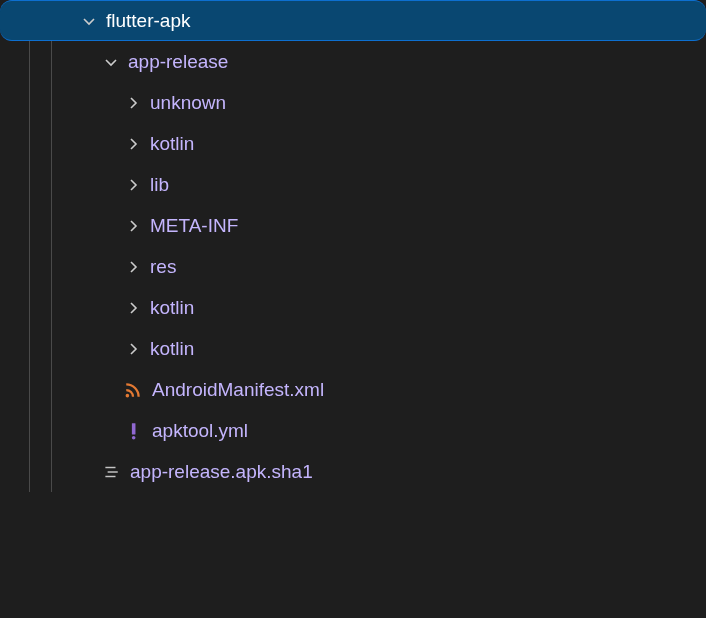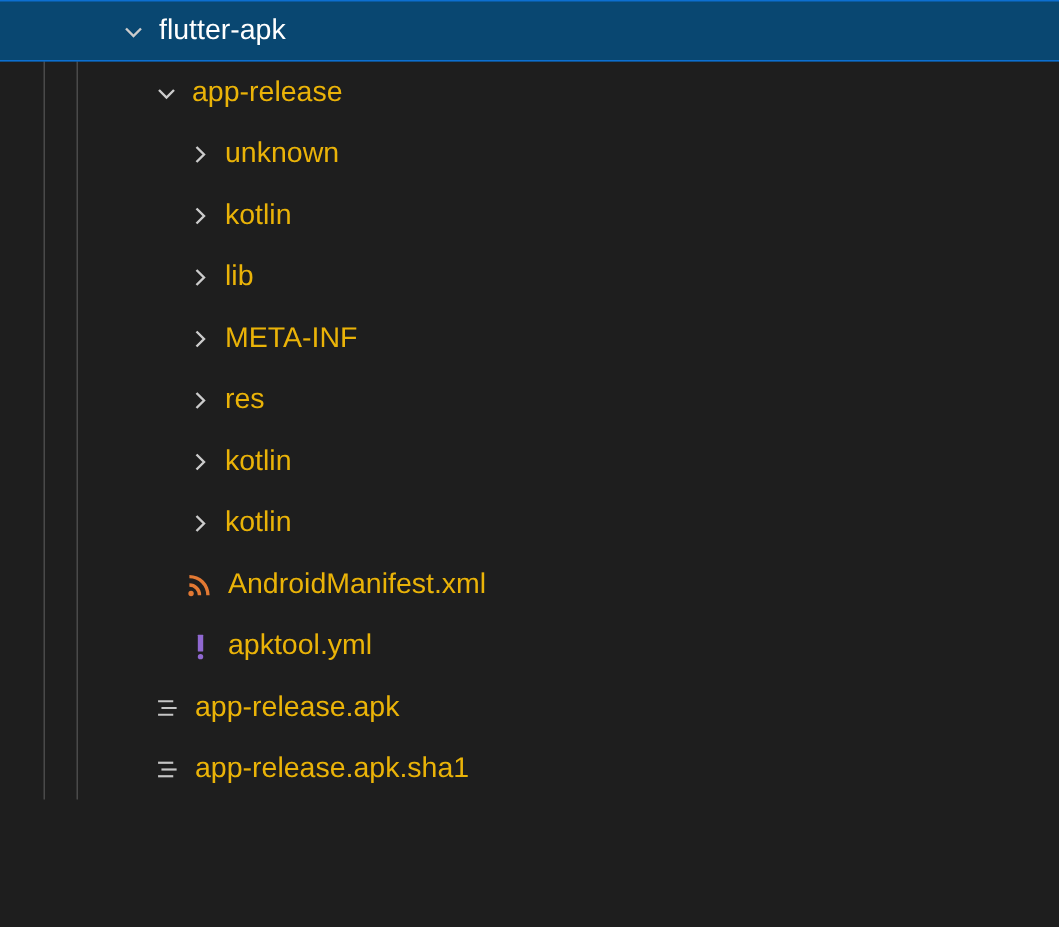--- a/index.html
+++ b/index.html
@@ -29,20 +29,21 @@
       align-items: center;
       height: 41px;
       cursor: pointer;
       white-space: nowrap;
       position: relative;
     }
     .row.selected {
       background: #094771;
       border-top: 1px solid #0d6fd0;
       border-bottom: 1px solid #0d6fd0;
+      border-radius: 12px;
     }
     .chevron {
       display: inline-flex;
       width: 22px;
       height: 22px;
       align-items: center;
       justify-content: center;
       margin-right: 6px;
       color: #cccccc;
       flex-shrink: 0;
@@ -51,21 +52,21 @@
     .ficon {
       display: inline-flex;
       width: 22px;
       height: 22px;
       align-items: center;
       justify-content: center;
       margin-right: 8px;
       flex-shrink: 0;
     }
     .ficon svg { width: 18px; height: 18px; }
-    .label { color: #eab308; }
+    .label { color: #c4b5fd; }
     .row.selected .label { color: #ffffff; }
     .spacer { display: inline-block; flex-shrink: 0; }
   </style>
 </head>
 <body>
 
 <div class="tree">
   <div class="guides">
     <div class="guide" style="left:29px;"></div>
     <div class="guide" style="left:51px;"></div>
@@ -177,38 +178,27 @@
   <div class="row">
     <span class="spacer" style="width:122px;"></span>
     <span class="ficon">
       <svg viewBox="0 0 16 16" fill="#9068d1">
         <rect x="7" y="1" width="3.2" height="10" rx="0.3"></rect>
         <circle cx="8.6" cy="14" r="1.6"></circle>
       </svg>
     </span>
     <span class="label">apktool.yml</span>
   </div>
+
 
   <div class="row">
     <span class="spacer" style="width:100px;"></span>
     <span class="ficon">
       <svg viewBox="0 0 16 16" fill="none" stroke="#c5c5c5" stroke-width="1.3">
         <line x1="3" y1="4" x2="12" y2="4"></line>
         <line x1="5" y1="8" x2="14" y2="8"></line>
         <line x1="3" y1="12" x2="12" y2="12"></line>
       </svg>
     </span>
-    <span class="label">app-release.apk</span>
-  </div>
-
-  <div class="row">
-    <span class="spacer" style="width:100px;"></span>
-    <span class="ficon">
-      <svg viewBox="0 0 16 16" fill="none" stroke="#c5c5c5" stroke-width="1.3">
-        <line x1="3" y1="4" x2="12" y2="4"></line>
-        <line x1="5" y1="8" x2="14" y2="8"></line>
-        <line x1="3" y1="12" x2="12" y2="12"></line>
-      </svg>
-    </span>
     <span class="label">app-release.apk.sha1</span>
   </div>
 
 </div>
 
 </body></html>

